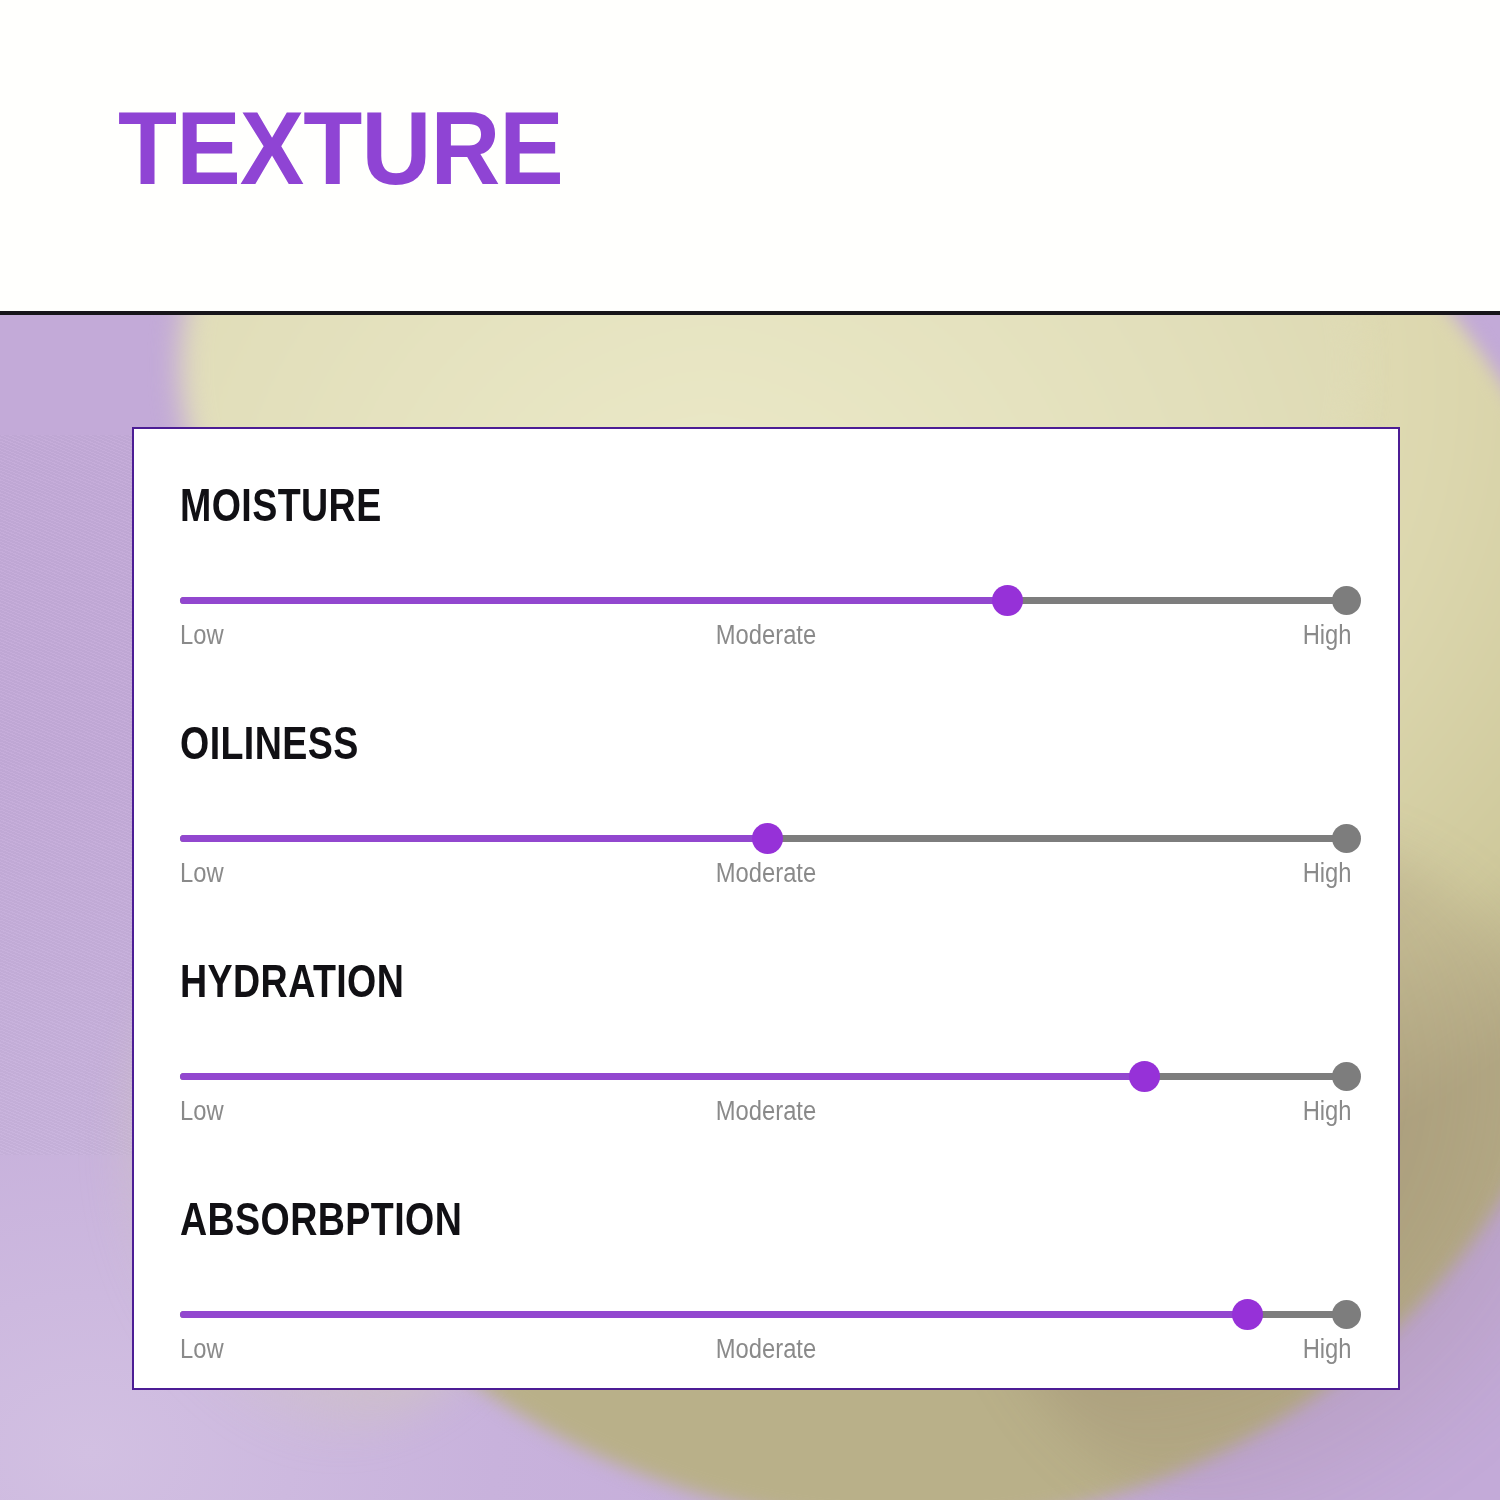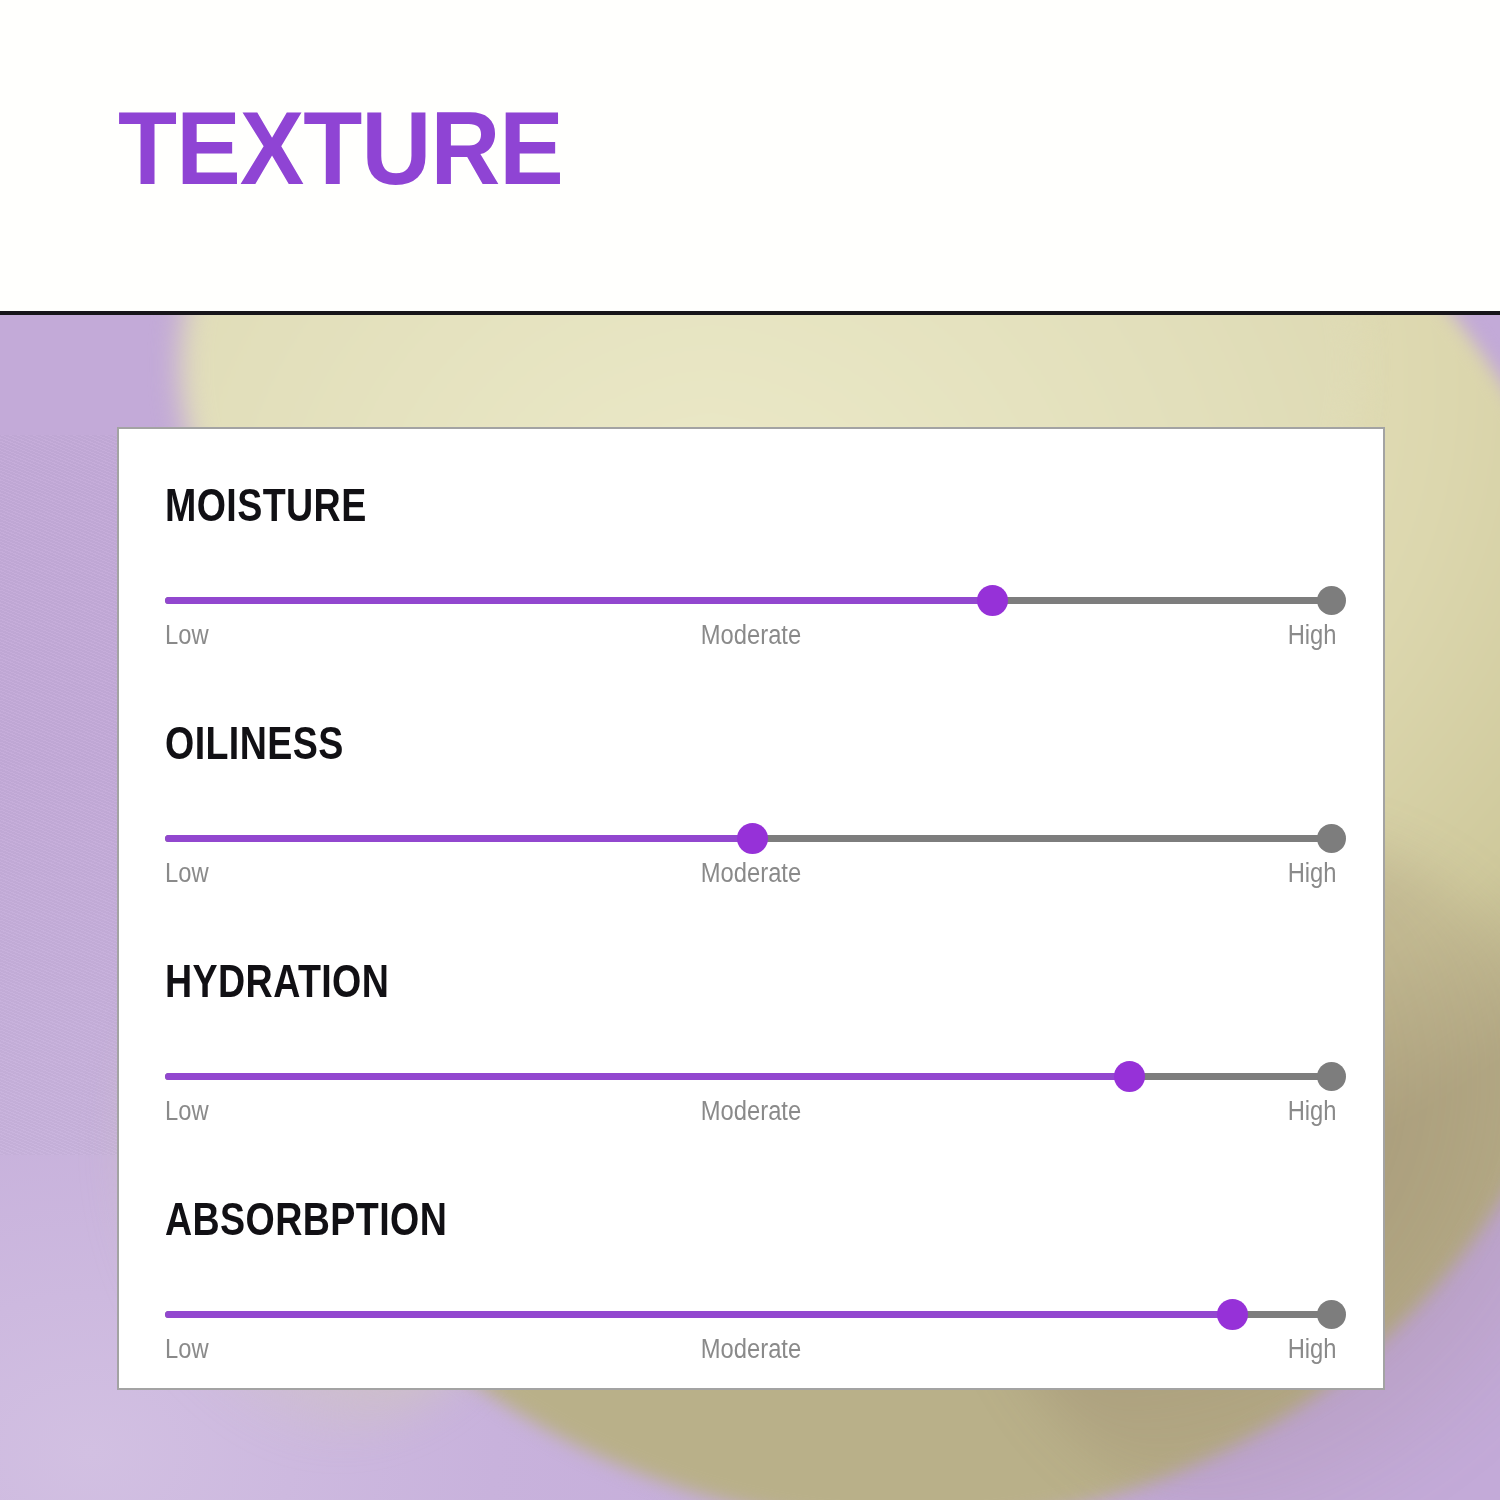--- a/index.html
+++ b/index.html
@@ -119,26 +119,26 @@
     width: 420px;
     height: 560px;
     border-radius: 50%;
     background: radial-gradient(ellipse at 75% 40%, rgba(225,222,190,0.95) 0%, rgba(210,205,175,0.5) 55%, rgba(200,190,170,0) 80%);
     filter: blur(20px);
   }
 
   
   .card {
     position: absolute;
-    left: 117px;
+    left: 132px;
     top: 427px;
     width: 1268px;
     height: 963px;
     background: #ffffff;
-    border: 2px solid #a3a3a3;
+    border: 2px solid #4c1d95;
     box-sizing: border-box;
   }
   .card-inner {
     position: absolute;
     left: 46px;
     top: 40px;
     width: 1172px;
   }
 
   

